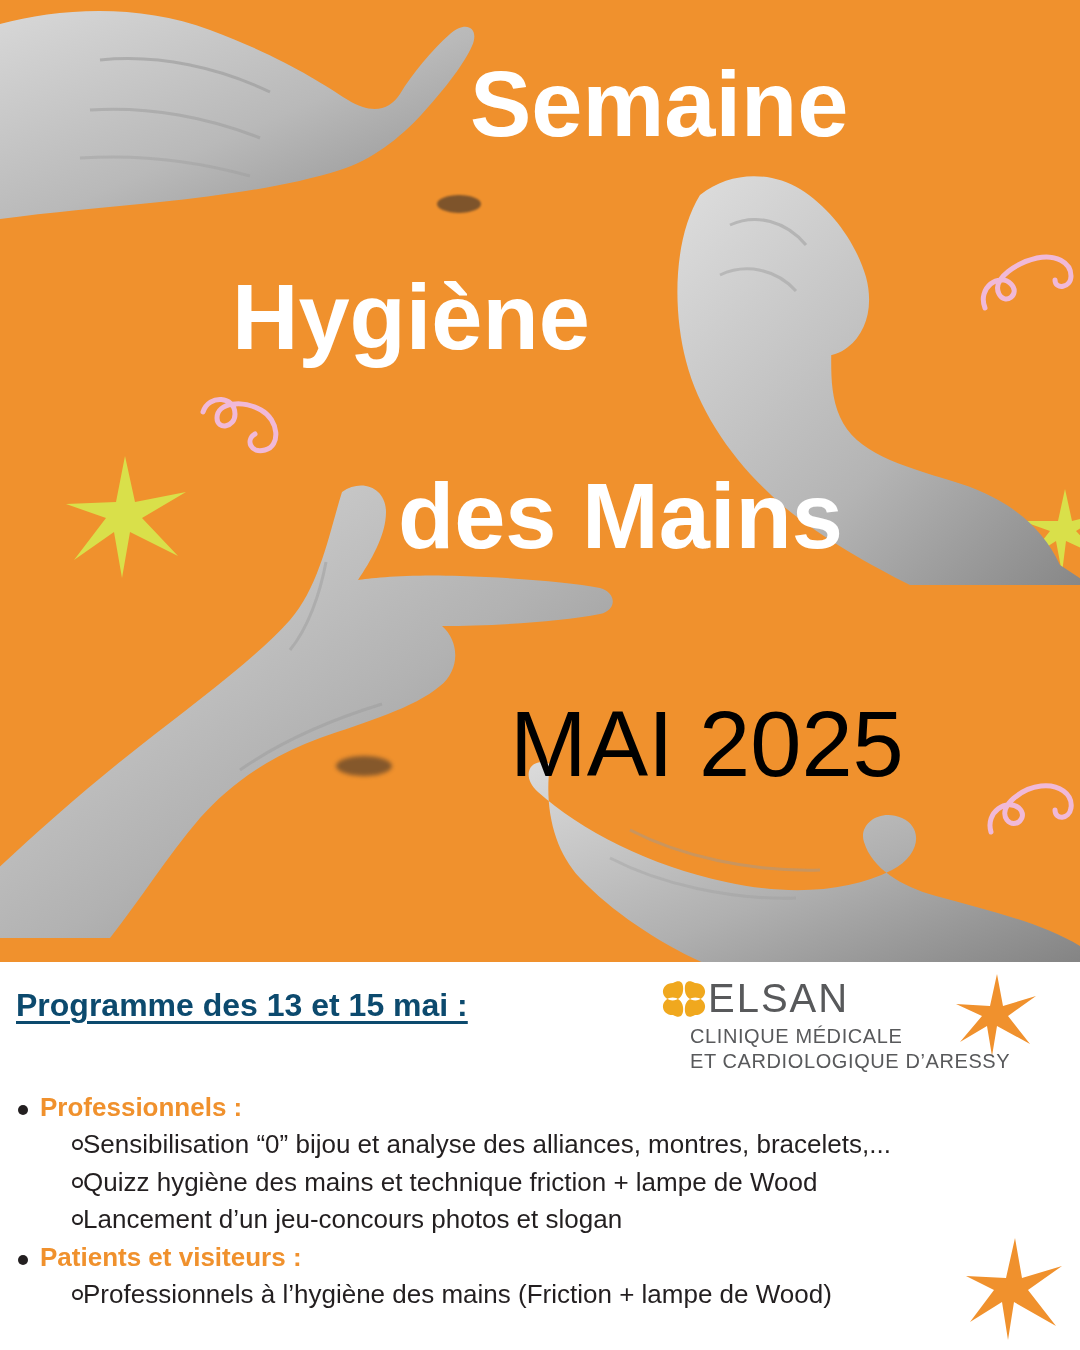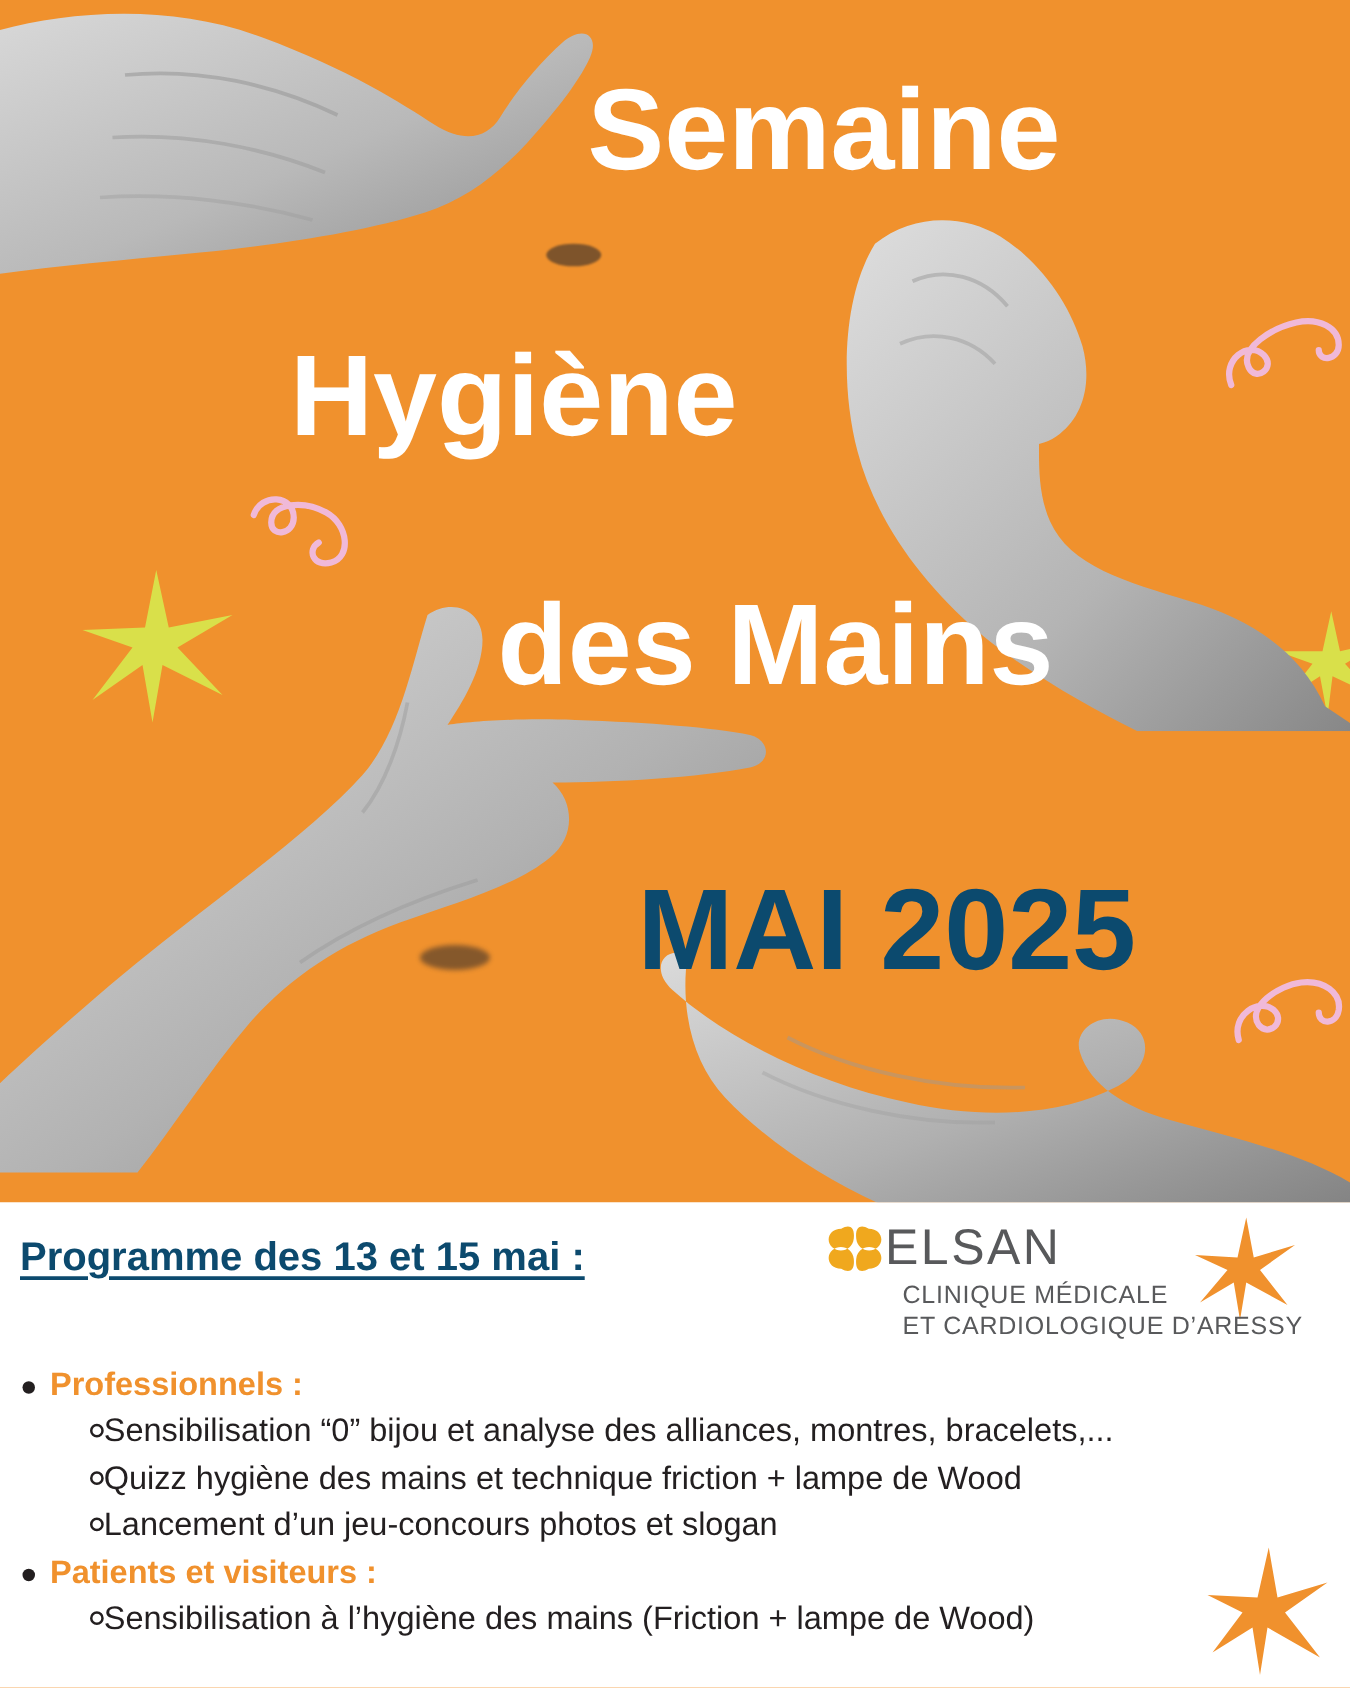--- a/index.html
+++ b/index.html
@@ -55,22 +55,22 @@
     white-space: nowrap;
   }
   #title1 { left: 470px; top: 58px; text-align: right; }
   #title2 { left: 232px; top: 271px; }
   #title3 { left: 398px; top: 470px; }
 
   .year {
     position: absolute;
     left: 510px;
     top: 698px;
-    color: #0c4a6e;
-    font-weight: bold;
+    color: #000000;
+    font-weight: normal;
     font-size: 92px;
     line-height: 1;
     white-space: nowrap;
   }
 
   
   .panel {
     position: absolute;
     left: 0;
     top: 962px;
@@ -110,21 +110,21 @@
   .logo-word {
     font-size: 40px;
     letter-spacing: 2px;
     color: #58595b;
     font-weight: normal;
   }
   .logo-sub1, .logo-sub2 {
     color: #58595b;
     font-size: 20px;
     letter-spacing: 0.6px;
-    margin-left: 62px;
+    margin-left: 30px;
     margin-top: 4px;
     white-space: nowrap;
   }
   .logo-sub2 { margin-top: 2px; }
 
   
   .list {
     position: absolute;
     left: 18px;
     top: 90px;
@@ -324,19 +324,19 @@
         </div>
       </div>
 
       <div class="group">
         <div class="group-head">
           <span class="dot"></span>
           <span>Patients et visiteurs :</span>
         </div>
         <div class="sub-item">
           <span class="ring"></span>
-          <span>Sensibilisation à l’hygiène des mains (Friction + lampe de Wood)</span>
+          <span>Professionnels à l’hygiène des mains (Friction + lampe de Wood)</span>
         </div>
       </div>
 
     </div>
   </div>
 </div>
 
 </body></html>

